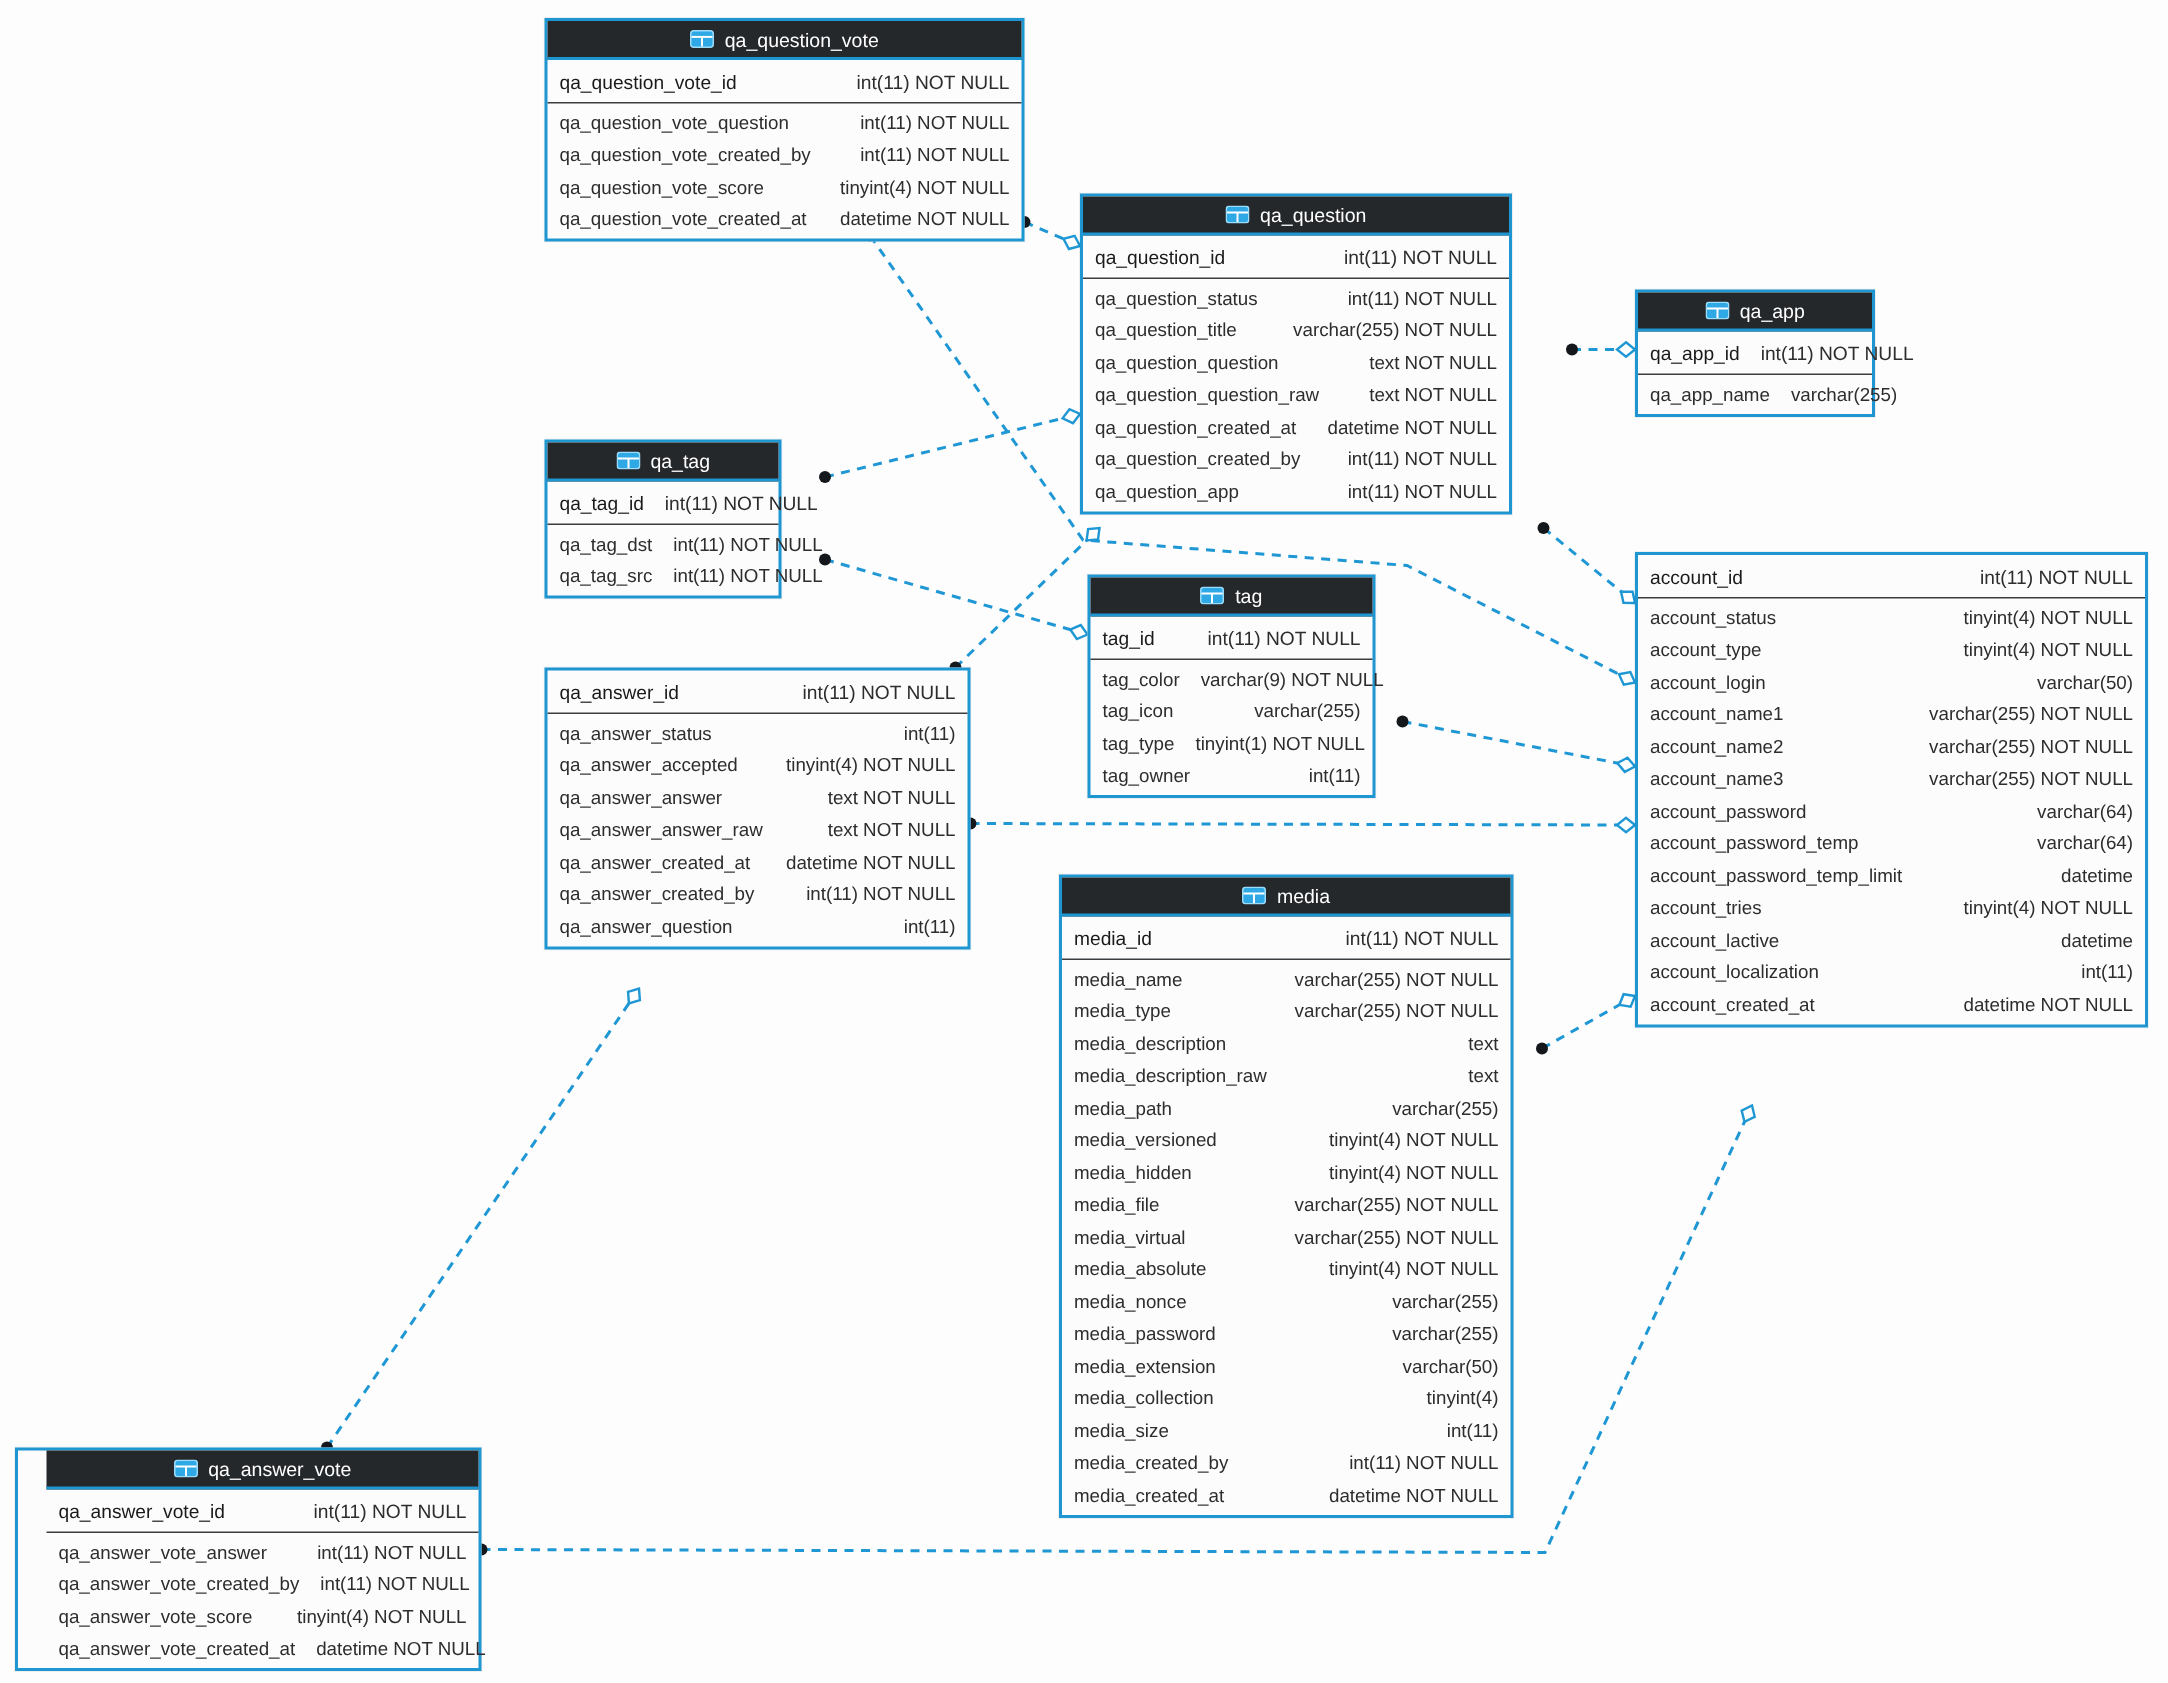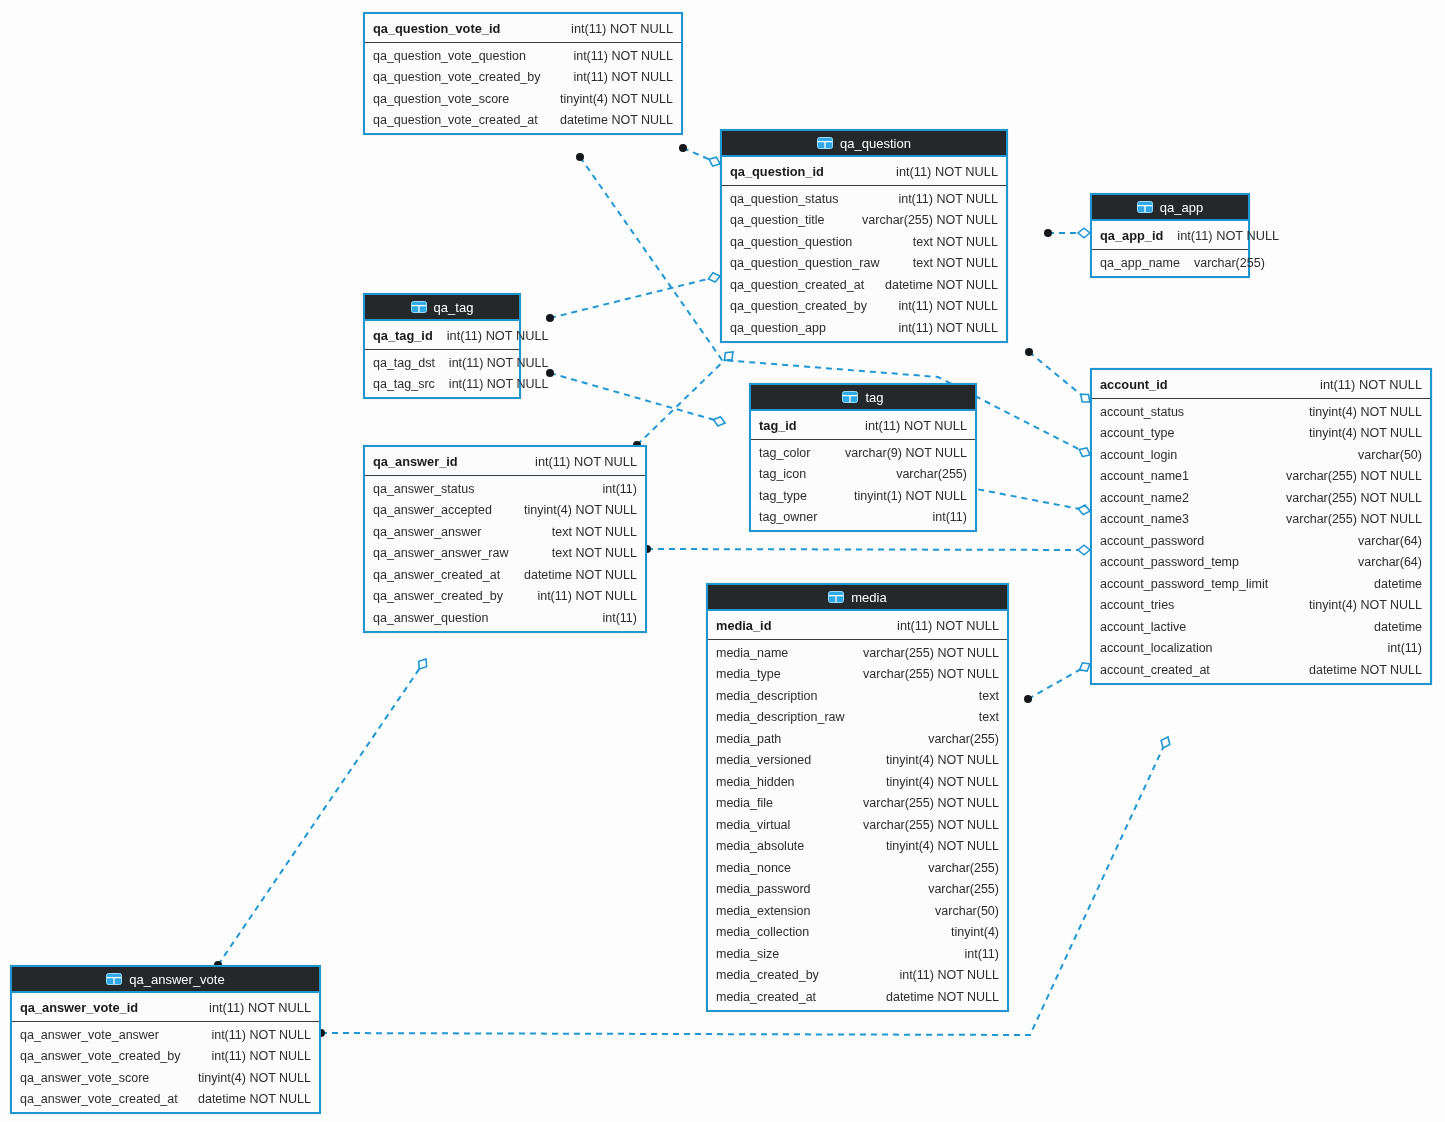--- a/index.html
+++ b/index.html
@@ -9,21 +9,21 @@
   .tbl{position:absolute;z-index:2;background:#fcfcfc;border:2px solid #1e96d2;
        box-sizing:border-box;box-shadow:0 0 0 0.5px rgba(0,0,0,.08);}
   .tbl-header{background:#25282b;color:#ffffff;height:24px;display:flex;align-items:center;
        justify-content:center;gap:7px;font-size:13px;border-bottom:2px solid #1e96d2;
        white-space:nowrap;cursor:move;}
   .tbl-header .ticon{display:flex;align-items:center;}
   .sec{padding:2px 0;}
   .row{height:21.5px;display:flex;justify-content:space-between;align-items:center;
        padding:0 8px;font-size:12.5px;color:#2d2d2d;white-space:nowrap;}
   .sec.pk .row{height:24px;font-size:12.8px;}
-  .sec.pk .fname{font-weight:bold;color:#1a1a1a;}
+  .sec.pk .fname{font-weight:normal;color:#1a1a1a;}
   .fname{margin-right:14px;}
   .ftype{text-align:right;color:#2d2d2d;}
   .divider{height:0;border-top:1px solid #3a3d40;margin:0;}
 </style>
 </head>
 <body>
 
 <div id="canvas">
     <svg width="1445" height="1122" id="rel-layer">
       <g>
@@ -81,20 +81,30 @@
         <circle cx="218" cy="965" r="4" fill="#14181c"></circle>
         <polygon points="426.0,659.0 426.6,666.7 419.3,668.9 418.7,661.3" fill="#ffffff" stroke="#1e97d4" stroke-width="1.6"></polygon>
       </g>
       <g>
         <polyline points="321,1033 1030,1035 1168,737" fill="none" stroke="#1e97d4" stroke-width="2" stroke-dasharray="6 5"></polyline>
         <circle cx="321" cy="1033" r="4" fill="#14181c"></circle>
         <polygon points="1168.0,737.0 1169.8,744.5 1163.0,747.9 1161.1,740.4" fill="#ffffff" stroke="#1e97d4" stroke-width="1.6"></polygon>
       </g>
     </svg>
     <div class="tbl" style="left: 363px; top: 12px; width: 320px;">
+      <div class="tbl-header">
+        <span class="ticon">
+          <svg width="16" height="12" viewBox="0 0 16 12" aria-hidden="true">
+            <rect x="0.5" y="0.5" width="15" height="11" rx="2" fill="#2fa9e6" stroke="#9adcf9" stroke-width="1"></rect>
+            <line x1="1" y1="4.6" x2="15" y2="4.6" stroke="#ffffff" stroke-width="1.3"></line>
+            <line x1="8" y1="4.6" x2="8" y2="11" stroke="#ffffff" stroke-width="1.3"></line>
+          </svg>
+        </span>
+        <span>qa_question_vote</span>
+      </div>
       <div class="sec pk">
         <div class="row">
           <span class="fname">qa_question_vote_id</span>
           <span class="ftype">int(11) NOT NULL</span>
         </div>
       </div>
       <div class="divider"></div>
       <div class="sec">
         <div class="row">
           <span class="fname">qa_question_vote_question</span>
@@ -210,21 +220,21 @@
         <div class="row">
           <span class="fname">qa_tag_dst</span>
           <span class="ftype">int(11) NOT NULL</span>
         </div>
         <div class="row">
           <span class="fname">qa_tag_src</span>
           <span class="ftype">int(11) NOT NULL</span>
         </div>
       </div>
     </div>
-    <div class="tbl" style="left: 749px; top: 383px; width: 228px;">
+    <div class="tbl" style="left: 725px; top: 383px; width: 192px;">
       <div class="tbl-header">
         <span class="ticon">
           <svg width="16" height="12" viewBox="0 0 16 12" aria-hidden="true">
             <rect x="0.5" y="0.5" width="15" height="11" rx="2" fill="#2fa9e6" stroke="#9adcf9" stroke-width="1"></rect>
             <line x1="1" y1="4.6" x2="15" y2="4.6" stroke="#ffffff" stroke-width="1.3"></line>
             <line x1="8" y1="4.6" x2="8" y2="11" stroke="#ffffff" stroke-width="1.3"></line>
           </svg>
         </span>
         <span>tag</span>
       </div>
@@ -438,21 +448,21 @@
         <div class="row">
           <span class="fname">account_localization</span>
           <span class="ftype">int(11)</span>
         </div>
         <div class="row">
           <span class="fname">account_created_at</span>
           <span class="ftype">datetime NOT NULL</span>
         </div>
       </div>
     </div>
-    <div class="tbl" style="left: 10px; top: 965px; width: 311px;">
+    <div class="tbl" style="left: 10px; top: 965px; width: 311px; padding-left: 19px;">
       <div class="tbl-header">
         <span class="ticon">
           <svg width="16" height="12" viewBox="0 0 16 12" aria-hidden="true">
             <rect x="0.5" y="0.5" width="15" height="11" rx="2" fill="#2fa9e6" stroke="#9adcf9" stroke-width="1"></rect>
             <line x1="1" y1="4.6" x2="15" y2="4.6" stroke="#ffffff" stroke-width="1.3"></line>
             <line x1="8" y1="4.6" x2="8" y2="11" stroke="#ffffff" stroke-width="1.3"></line>
           </svg>
         </span>
         <span>qa_answer_vote</span>
       </div>

